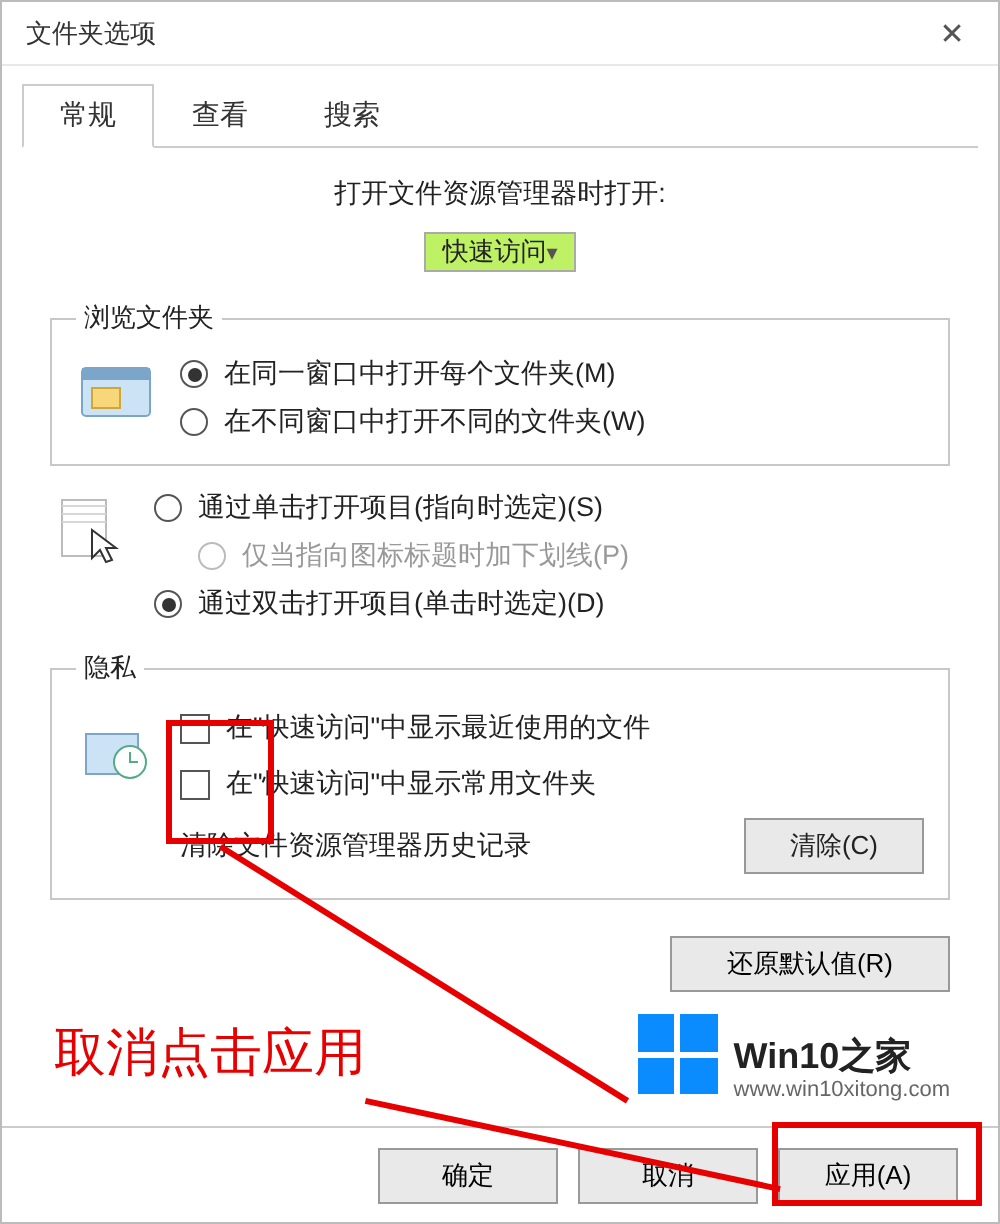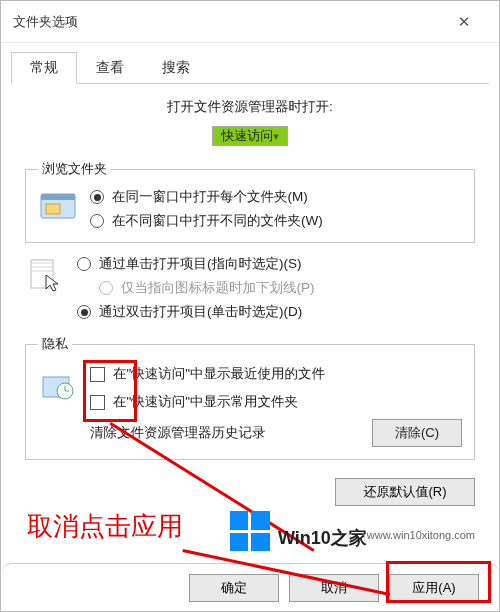--- a/index.html
+++ b/index.html
@@ -1,55 +1,55 @@
 <!DOCTYPE html>
 <html><head>
 <meta charset="utf-8">
 <style>
   * { box-sizing: border-box; font-family: "Microsoft YaHei", "SimSun", Arial, sans-serif; }
   body { margin:0; background:#fff; width:500px; height:612px; position:relative; overflow:hidden; }
   .window { width:500px; height:612px; background:#fff; border:1px solid #bbb; position:relative; }
-  .titlebar { display:flex; align-items:center; justify-content:space-between; height:42px; padding:0 12px 0 12px; background:#fff; border-bottom:1px solid #e8e8e8; }
+  .titlebar { display:flex; align-items:center; justify-content:space-between; height:32px; padding:0 0 0 12px; background:#fff; border-bottom:1px solid #e8e8e8; }
   .title { font-size:13px; color:#333; }
   .close-btn { width:46px; height:34px; display:flex; align-items:center; justify-content:center; color:#555; font-size:15px; font-family:Arial; }
   .tabs { display:flex; margin:8px 10px 0 10px; border-bottom:1px solid #ccc; }
   .tab { padding:6px 18px; font-size:14px; color:#333; border:1px solid transparent; position:relative; top:1px; }
   .tab.active { border:1px solid #ccc; border-bottom:1px solid #fff; background:#fff; }
   .content { padding:14px 24px 0 24px; font-size:13.5px; color:#222; }
   .row1 { display:flex; align-items:center; gap:10px; margin-bottom:14px;flex-direction:column; }
   .row1 .lab { white-space:nowrap; }
-  .combo { flex:1; border:1px solid #aaa; height:28px; background:#84cc16; display:flex; align-items:center; justify-content:space-between; padding:0 8px; font-size:13px; }
+  .combo { flex:1; border:1px solid #aaa; height:28px; background:#bef264; display:flex; align-items:center; justify-content:space-between; padding:0 8px; font-size:13px; }
   .combo .chev { font-size:11px; color:#555; }
   fieldset { border:1px solid #c8c8c8; margin:0 0 12px 0; padding:10px 12px 12px 12px; }
   legend { font-size:13px; padding:0 4px; }
   .fgrid { display:flex; gap:12px; }
   .icon-wrap { width:40px; display:flex; align-items:flex-start; justify-content:center; padding-top:2px; }
   .opts { flex:1; display:flex; flex-direction:column; gap:6px; }
   .radio-row { display:flex; align-items:center; gap:8px; }
   .radio { width:14px; height:14px; border-radius:50%; border:1px solid #555; display:inline-flex; align-items:center; justify-content:center; }
   .radio.sel::after { content:""; width:7px; height:7px; background:#333; border-radius:50%; }
   .radio.dis { border-color:#bbb; }
   .sub-radio-row { display:flex; align-items:center; gap:8px; margin-left:22px; color:#999; }
   .sub-radio-row .txt { color:#999; }
   .secttitle { margin:6px 0 2px 0; font-size:13.5px; }
   .privacy-block { display:flex; gap:12px; align-items:flex-start; margin-top:2px; }
   .checkbox-col { display:flex; flex-direction:column; gap:10px; margin-bottom:6px; }
   .chk-row { display:flex; align-items:center; gap:8px; }
   .chk { width:15px; height:15px; border:1px solid #555; background:#fff; }
   .clearrow { display:flex; align-items:center; justify-content:space-between; margin-top:8px; gap:10px; }
   .btn { border:1px solid #999; background:#e9e9e9; padding:4px 14px; font-size:13px; min-width:90px; text-align:center; }
   .restore-row { display:flex; justify-content:flex-end; margin:18px 24px 0 0; }
-  .bottom-bar { position:absolute; bottom:0; left:0; right:0; height:48px; border-top:1px solid #ccc; display:flex; align-items:center; justify-content:flex-end; gap:10px; padding-right:20px; background:#fff;border-radius:10px; }
+  .bottom-bar { position:absolute; bottom:0; left:0; right:0; height:48px; border-top:1px solid #ccc; display:flex; align-items:center; justify-content:flex-end; gap:10px; padding-right:20px; background:#fff; }
   .redbox { position:absolute; border:3px solid #e60000; }
   .redline { position:absolute; background:#e60000; transform-origin:top left; height:3px; }
   .anno { position:absolute; color:#e60000; font-size:26px; font-weight:500; }
   .brand { position:absolute; right:24px; bottom:60px; display:flex; align-items:center; gap:8px; }
   .brand-logo { width:40px; height:40px; display:grid; grid-template:1fr 1fr / 1fr 1fr; gap:3px; }
   .brand-logo div { background:#0a8cff; }
-  .brand-text { display:flex; flex-direction:row; line-height:1.1;margin-top:16px; }
+  .brand-text { display:flex; flex-direction:column; line-height:1.1;margin-top:16px; }
   .brand-text .t1 { font-size:18px; font-weight:bold; color:#222; }
   .brand-text .t2 { font-size:11px; color:#666; }
   
 </style>
 </head>
 <body>
 
 <div class="window">
 
   <div class="titlebar">

